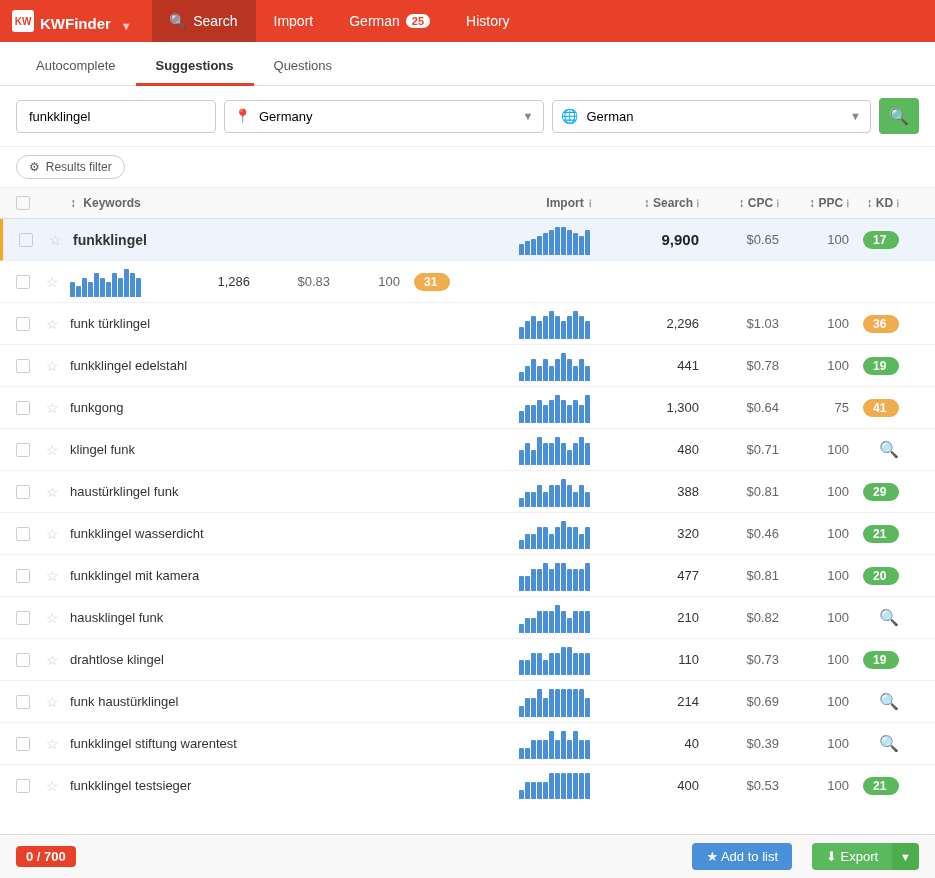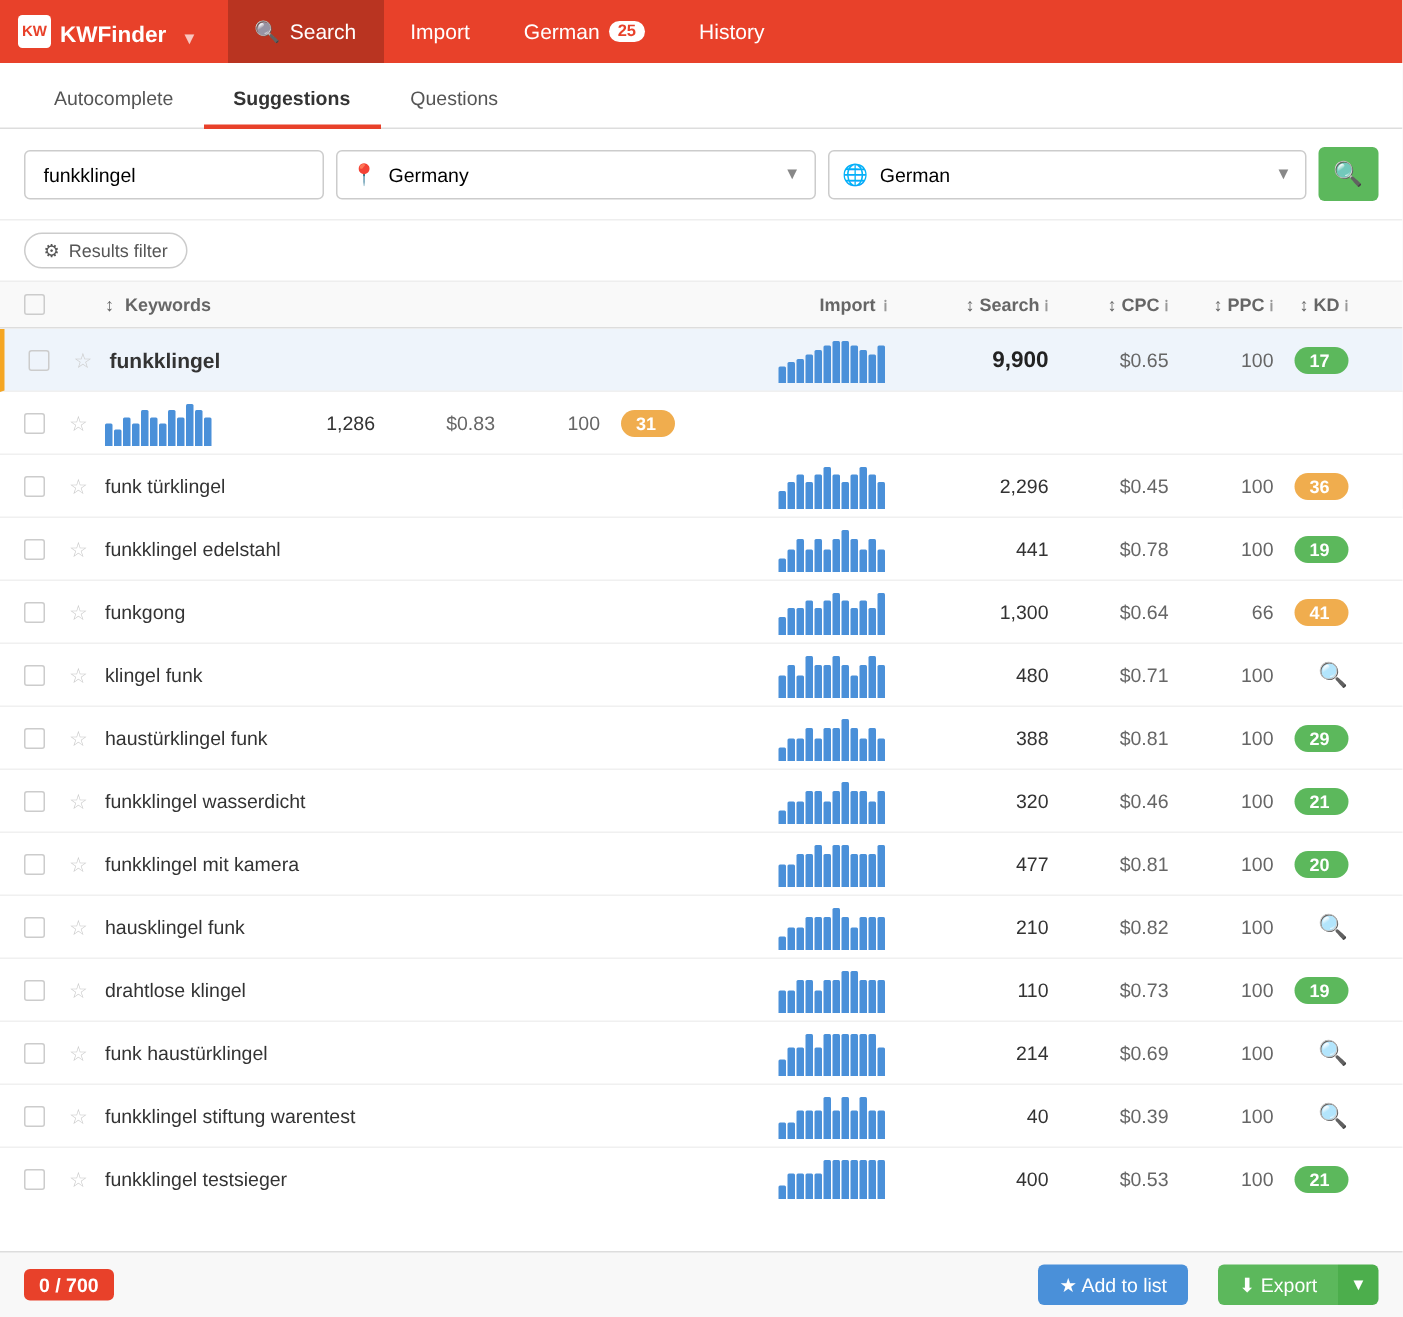--- a/index.html
+++ b/index.html
@@ -566,21 +566,21 @@
             <div class="trend-bar" style="height:23px;"></div>
             <div class="trend-bar" style="height:28px;"></div>
             <div class="trend-bar" style="height:23px;"></div>
             <div class="trend-bar" style="height:18px;"></div>
           </div>
     </div>
     <div class="col-search">
       <span class="search-val ">2,296</span>
     </div>
     <div class="col-cpc">
-      <span class="cpc-val">$0.45</span>
+      <span class="cpc-val">$1.03</span>
     </div>
     <div class="col-ppc">
       <span class="ppc-val">100</span>
     </div>
     <div class="col-kd">
       <span class="kd-badge kd-orange">36</span>
     </div>
   </div>
       <div class="table-row">
     <div class="col-check">
@@ -647,21 +647,21 @@
             <div class="trend-bar" style="height:28px;"></div>
           </div>
     </div>
     <div class="col-search">
       <span class="search-val ">1,300</span>
     </div>
     <div class="col-cpc">
       <span class="cpc-val">$0.64</span>
     </div>
     <div class="col-ppc">
-      <span class="ppc-val">66</span>
+      <span class="ppc-val">75</span>
     </div>
     <div class="col-kd">
       <span class="kd-badge kd-orange">41</span>
     </div>
   </div>
       <div class="table-row">
     <div class="col-check">
       <div class="checkbox"></div>
     </div>
     <div class="col-star">

